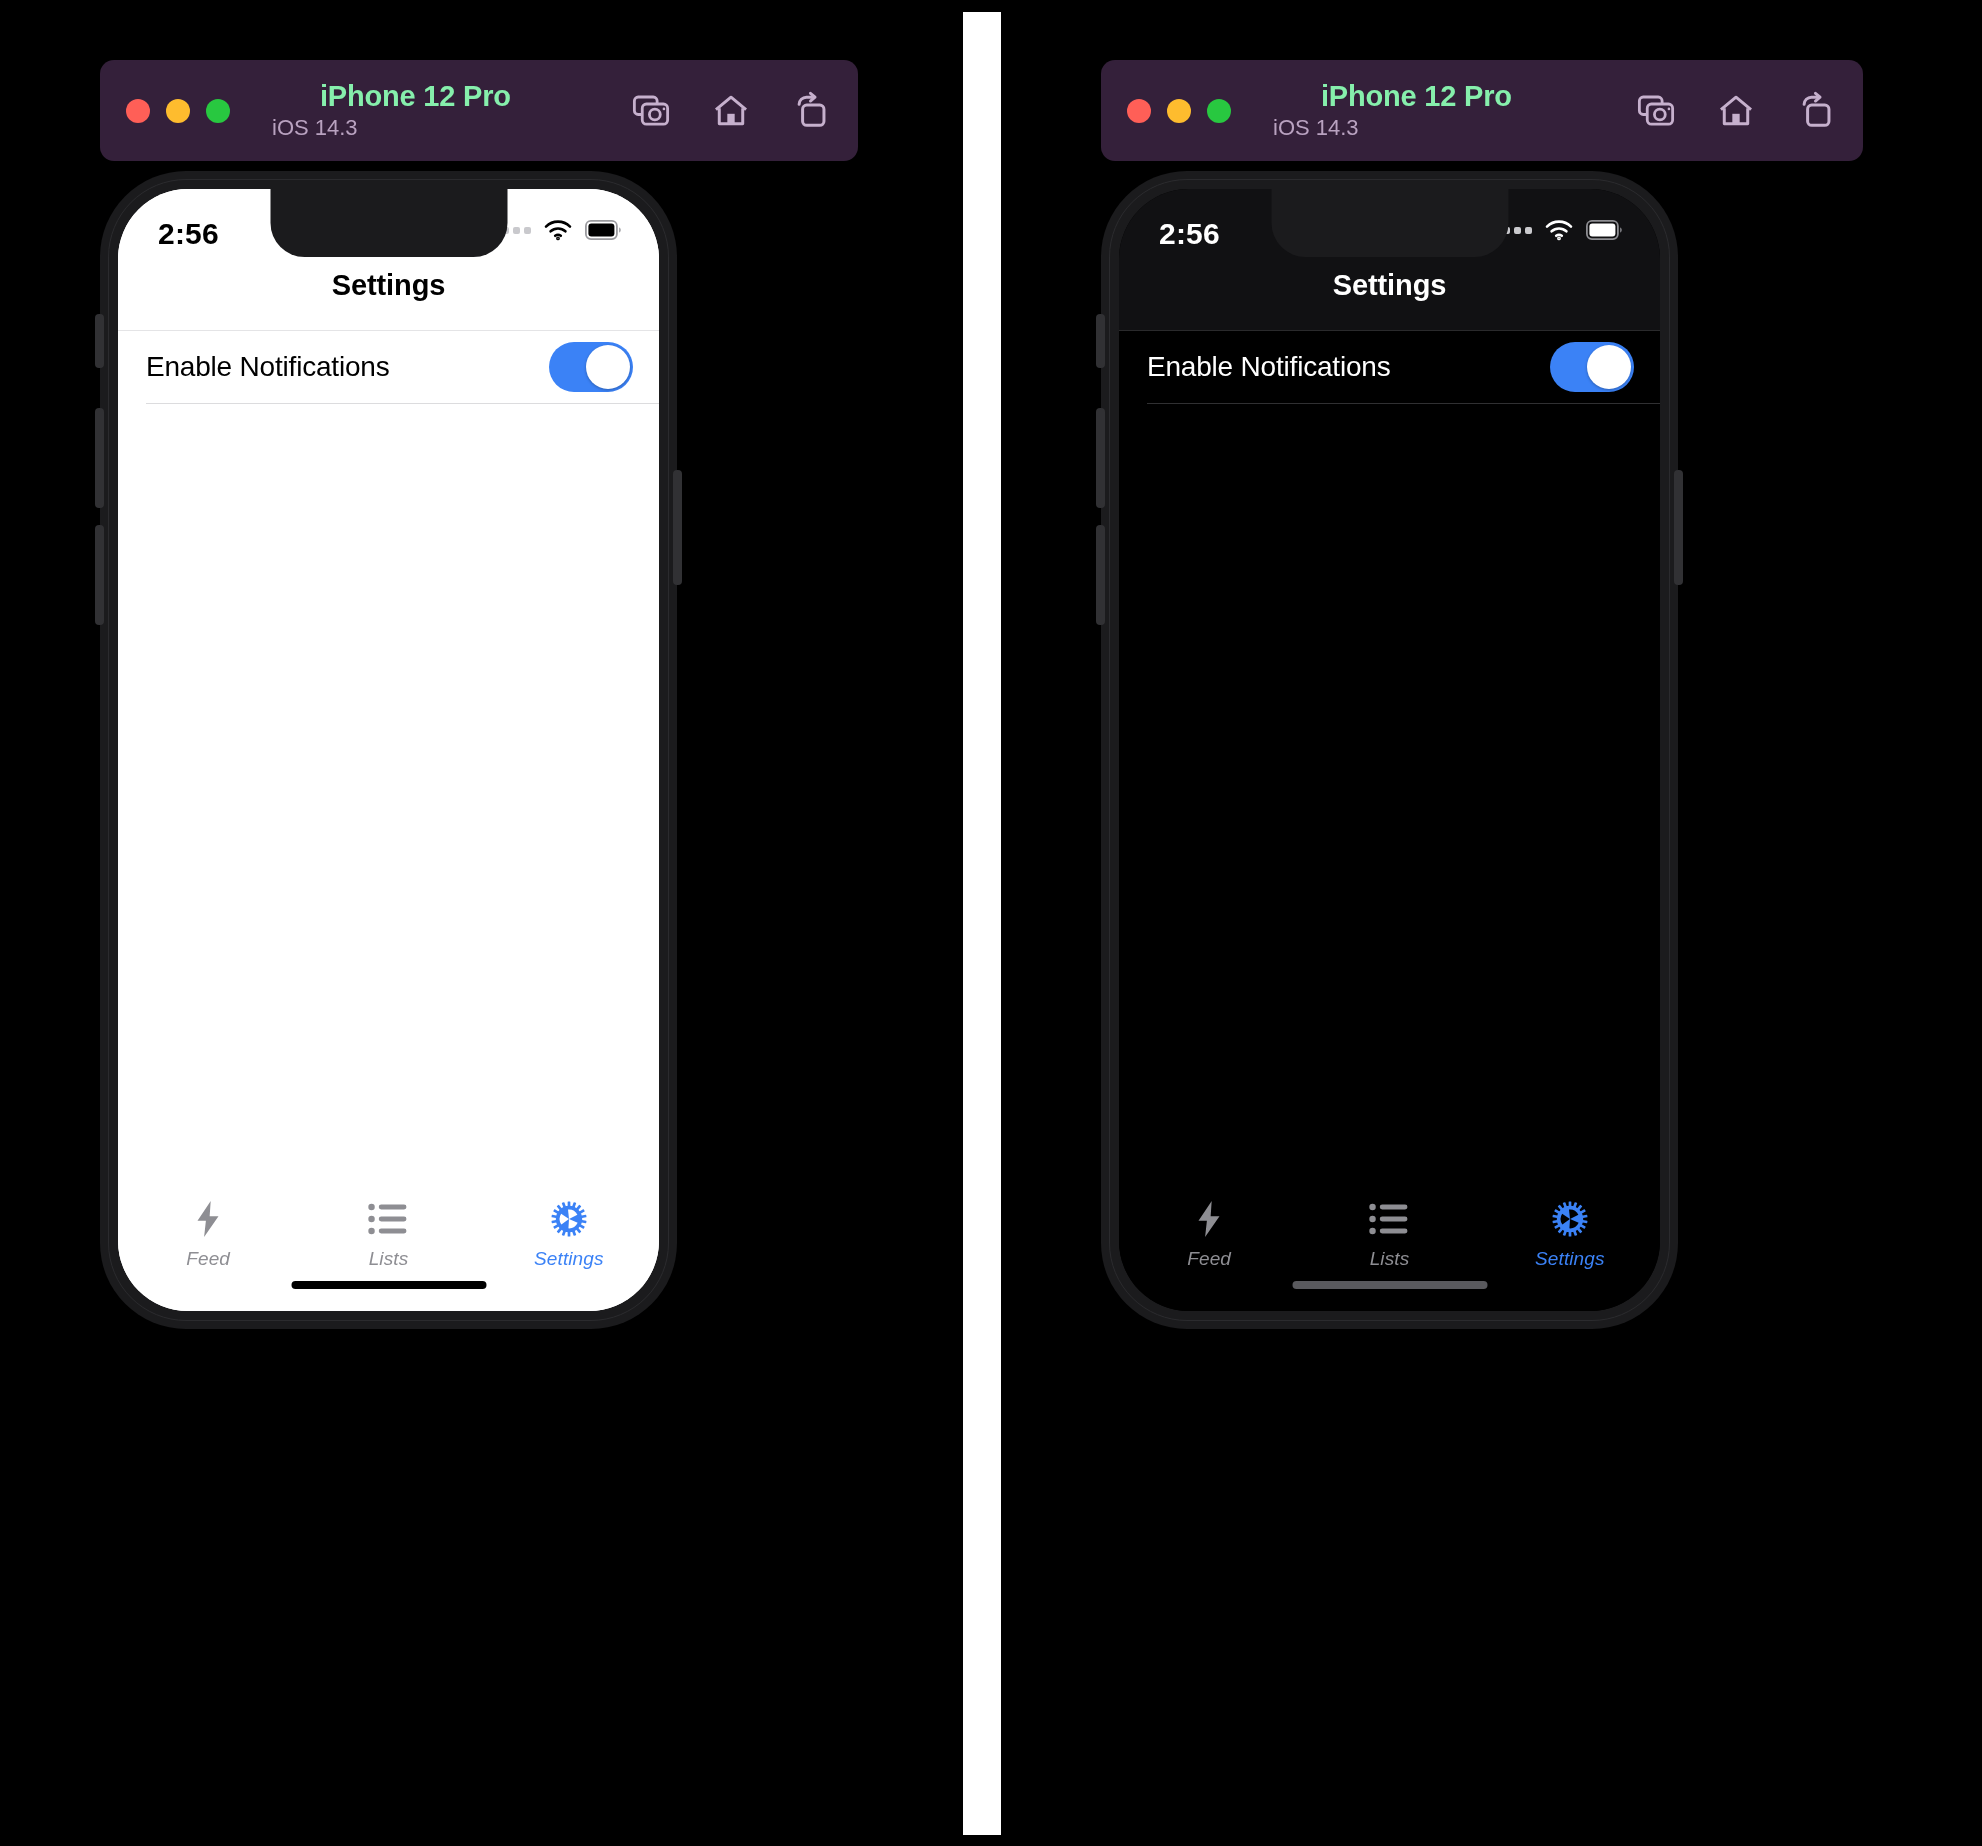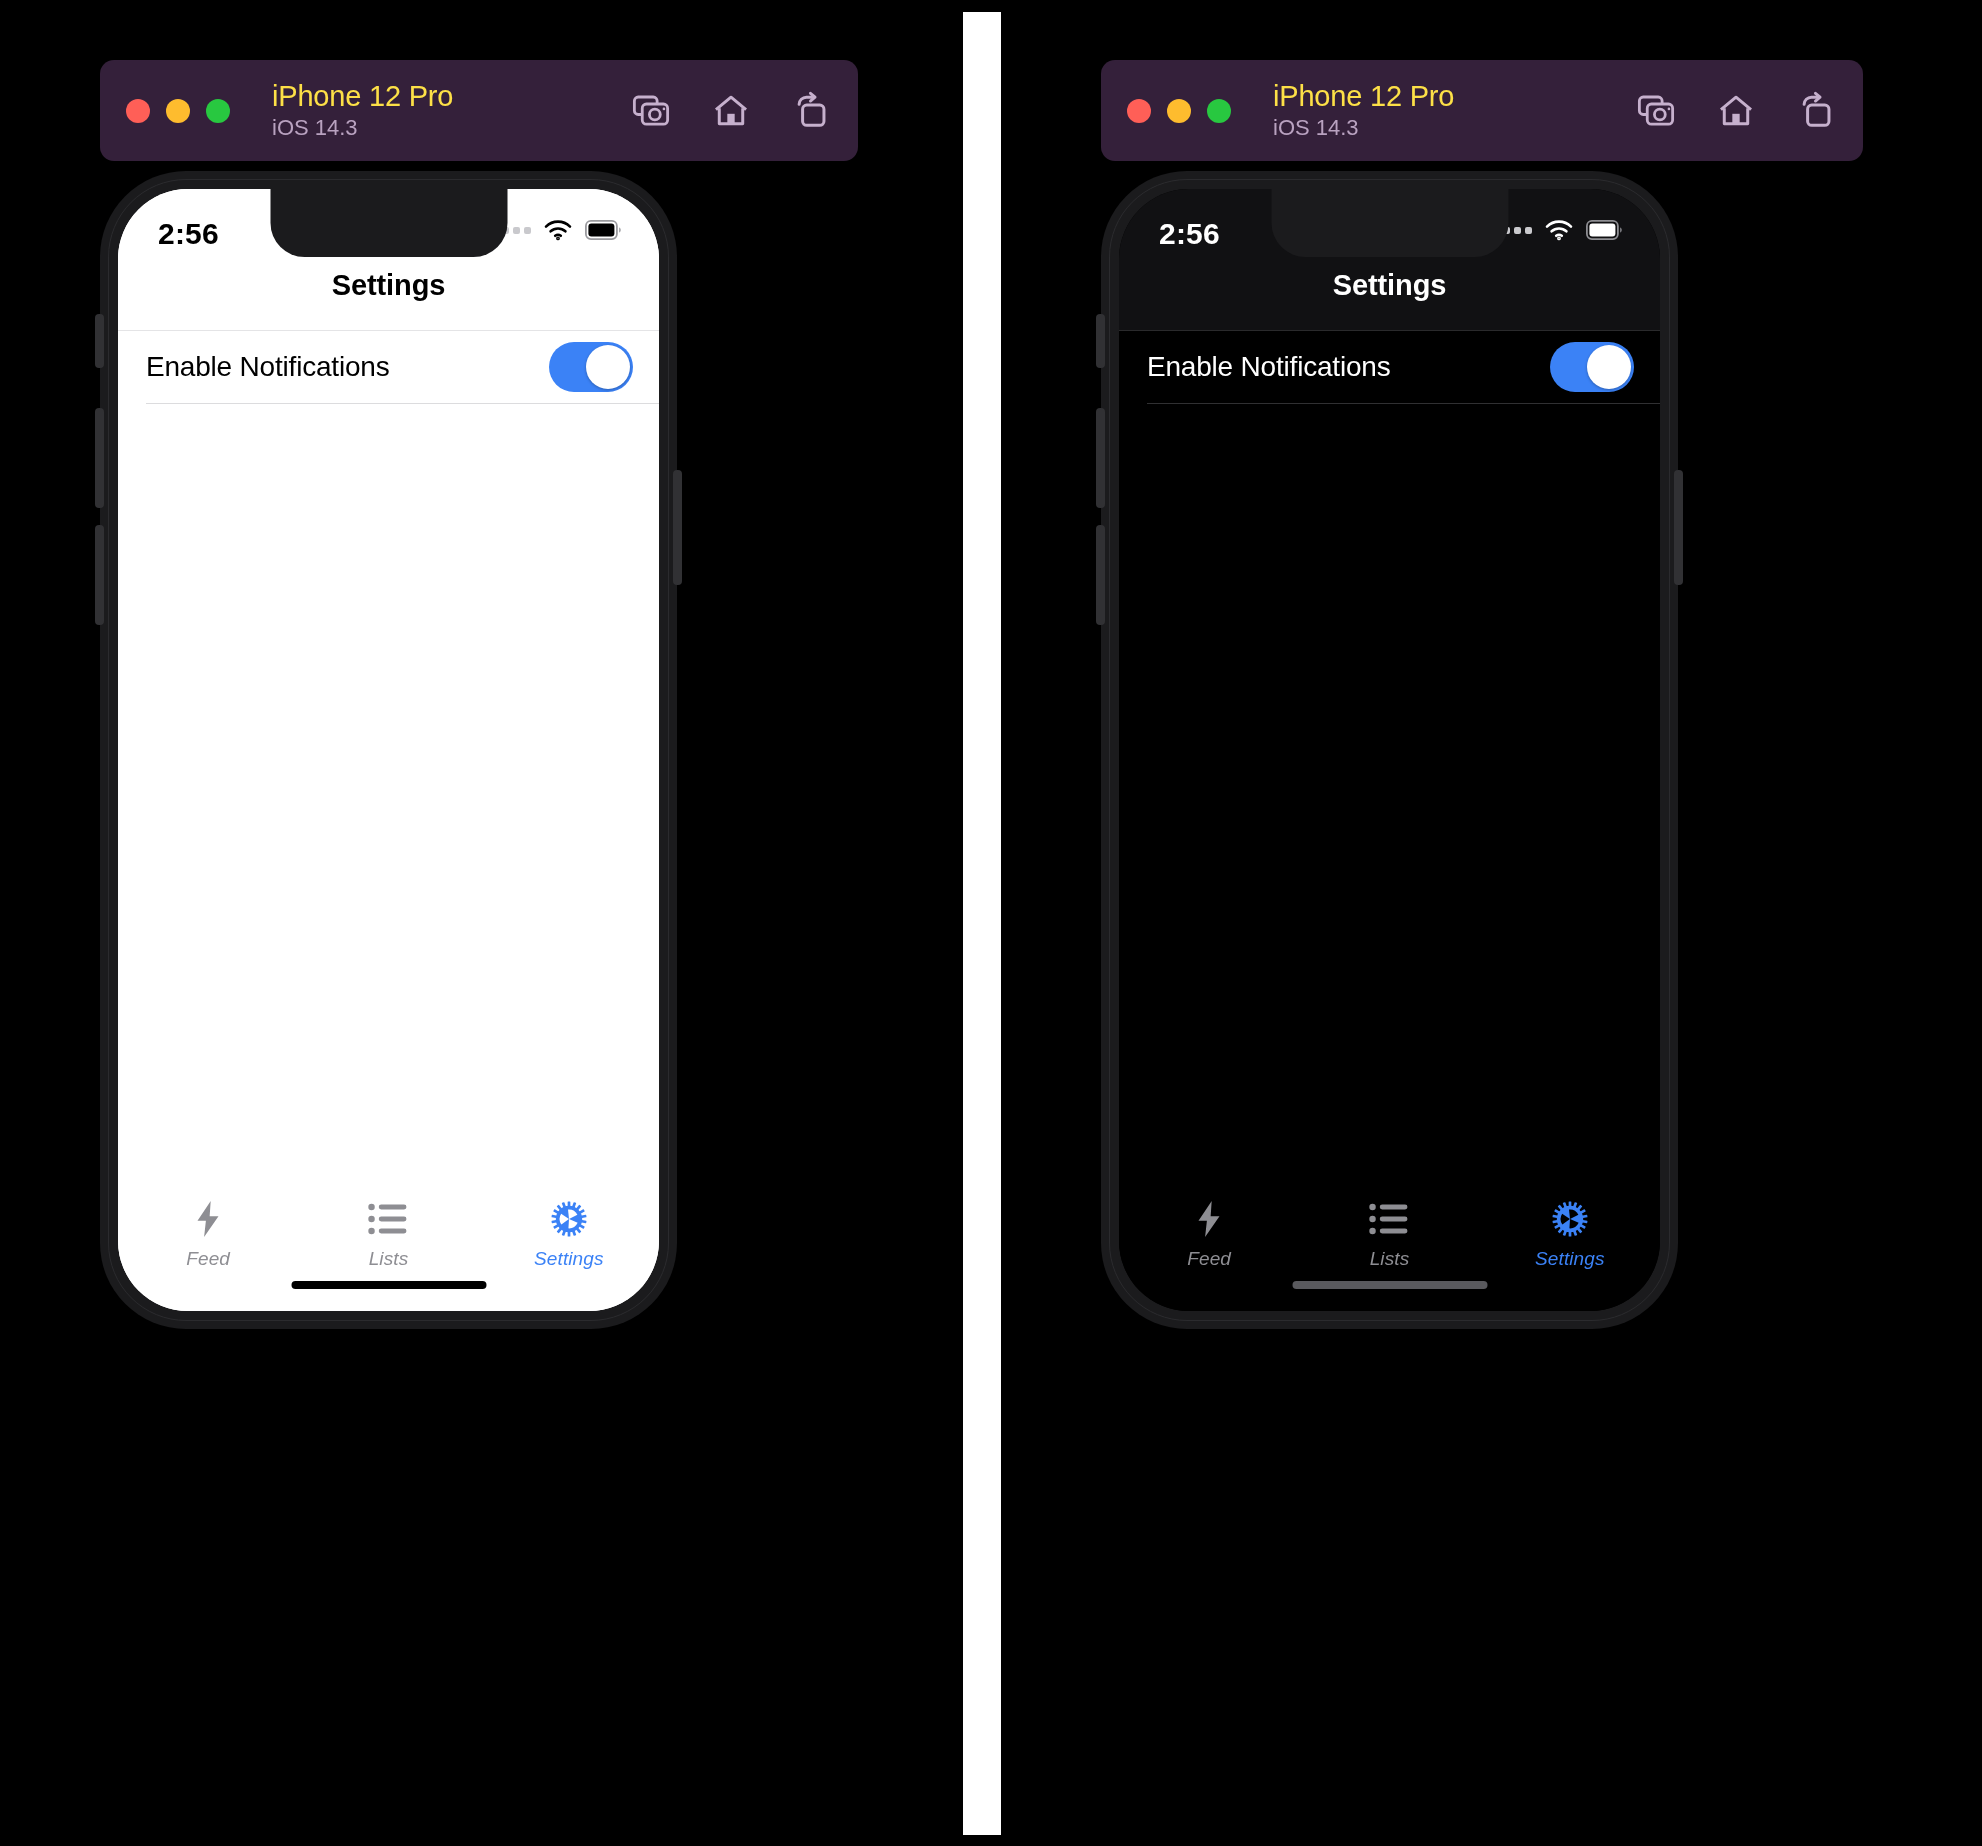--- a/index.html
+++ b/index.html
@@ -49,24 +49,25 @@
 
   .traffic-lights { display: flex; align-items: center; gap: 16px; }
   .tl { width: 24px; height: 24px; border-radius: 50%; }
   .tl.red    { background: #ff5f57; }
   .tl.yellow { background: #febc2e; }
   .tl.green  { background: #28c840; }
 
   .sim-titles { margin-left: 42px; line-height: 1.12; }
   .sim-device-name {
     font-size: 29px;
-    font-weight: normal;
-    color: #fde047;
+    font-weight: bold;
+    color: #86efac;
     letter-spacing: -0.2px;
     white-space: nowrap;
+    margin-left: 48px;
   }
   .sim-os-version {
     font-size: 22px;
     color: #b9a2c0;
     margin-top: 3px;
     white-space: nowrap;
   }
 
   .sim-tools {
     margin-left: auto;

